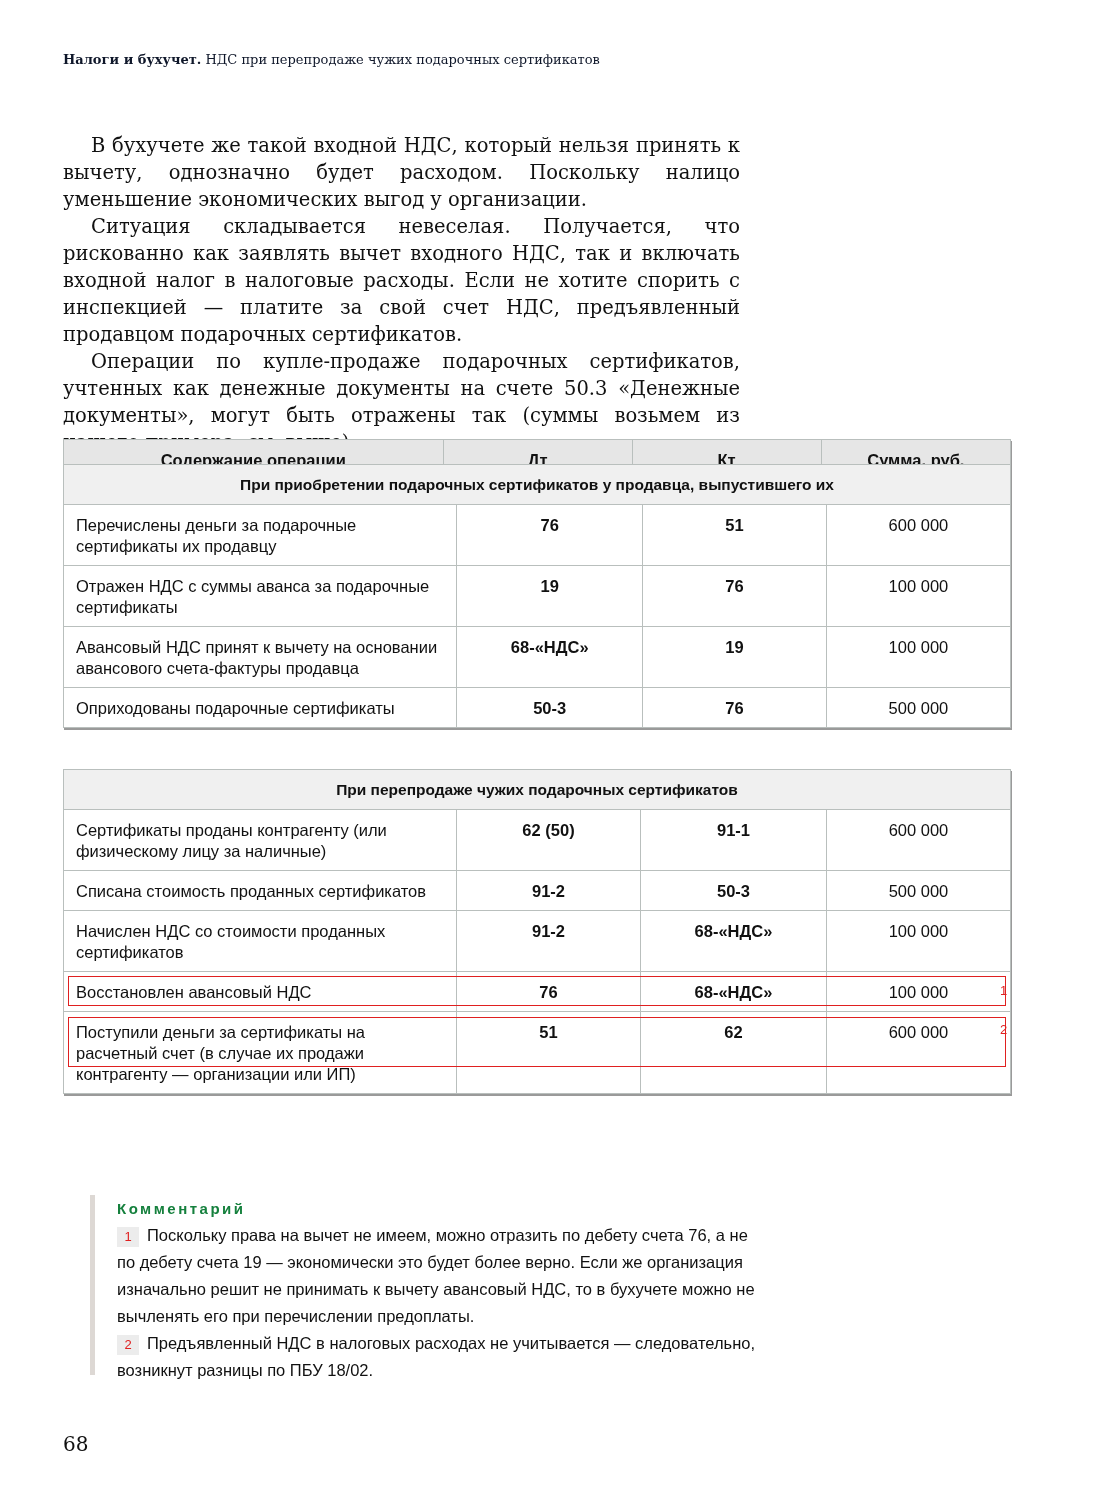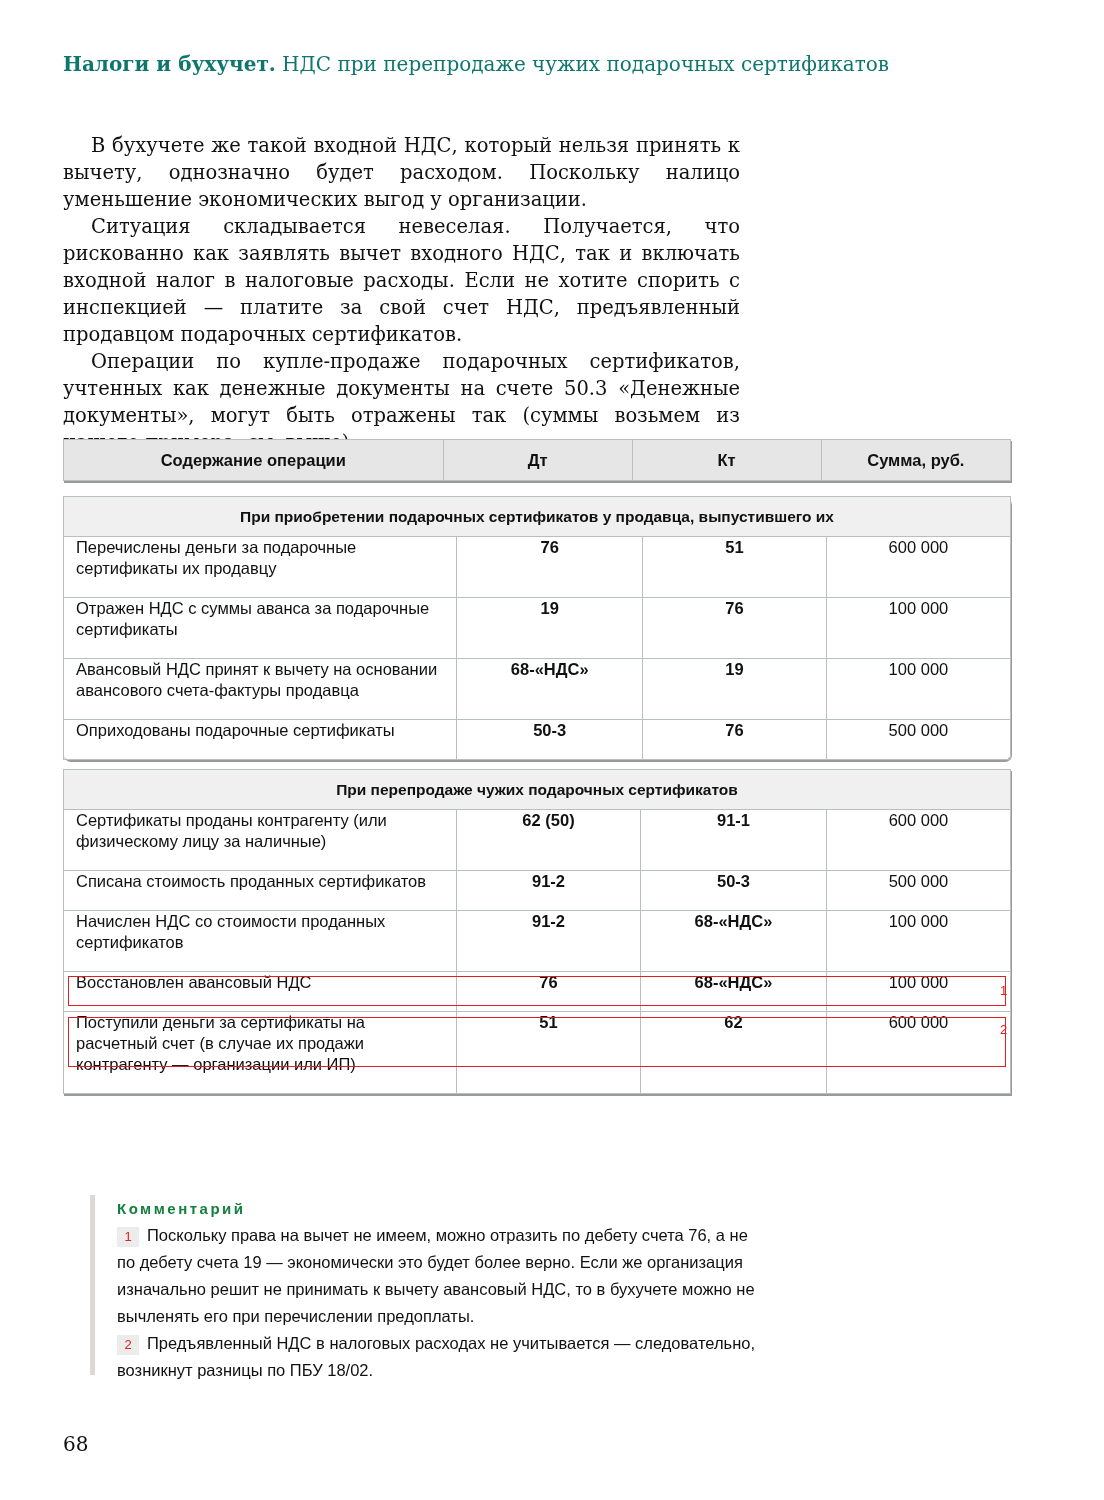--- a/index.html
+++ b/index.html
@@ -1,27 +1,27 @@
 <!DOCTYPE html>
 <html><head>
 <meta charset="utf-8">
 <style>
   html,body{margin:0;padding:0;background:#fff;}
   body{width:1104px;height:1500px;position:relative;overflow:hidden;color:#111;}
-  .header{position:absolute;left:63px;top:52px;font-family:"DejaVu Serif","Liberation Serif",serif;font-size:20px;color:#0f766e;white-space:nowrap;}
+  .header{position:absolute;left:63px;top:52px;font-family:"DejaVu Serif","Liberation Serif",serif;font-size:13px;color:#0f172a;white-space:nowrap;}
   .header b{font-weight:bold;}
   .body-text{position:absolute;left:63px;top:132px;width:677px;font-family:"DejaVu Serif","Liberation Serif",serif;font-size:19.5px;line-height:27px;text-align:justify;}
   .body-text p{margin:0;text-indent:28px;}
   .tbl{position:absolute;left:63px;width:948px;border-collapse:collapse;font-family:"Liberation Sans","DejaVu Sans",sans-serif;font-size:16.5px;box-shadow:1px 2px 0 #9a9a9a;}
   .tbl td{border:1px solid #b9bfbd;vertical-align:top;padding:0;}
   .hdr td{background:#e6e6e6;font-weight:bold;text-align:center;vertical-align:middle;height:40px;font-size:16.5px;}
   .sec td{background:#f0f0f0;font-weight:bold;text-align:center;vertical-align:middle;height:39px;font-size:15.5px;}
   .c1{width:380px;}
   .c2,.c3,.c4{width:189px;}
-  .row td{padding-top:0;padding-bottom:8px;line-height:21px;}
+  .row td{padding-top:10px;padding-bottom:8px;line-height:21px;}
   .row td.op{padding-left:12px;padding-right:10px;}
   .row td.acc{text-align:center;font-weight:bold;}
   .row td.sum{text-align:center;}
   .hl{position:absolute;border:1.5px solid #e02020;}
   .hl-num{position:absolute;color:#e02020;font-family:"Liberation Sans",sans-serif;font-size:13px;}
   .comment{position:absolute;left:90px;top:1195px;width:680px;font-family:"Liberation Sans","DejaVu Sans",sans-serif;font-size:16.5px;line-height:27px;}
   .comment .bar{position:absolute;left:0;top:0;width:5px;height:180px;background:#ddd8d4;}
   .comment .inner{margin-left:27px;}
   .comment .title{color:#15803d;font-weight:bold;letter-spacing:2.5px;font-size:15px;}
   .numbox{display:inline-block;background:#ececec;color:#e02020;font-size:13px;width:22px;text-align:center;margin-right:8px;line-height:20px;}
@@ -45,21 +45,21 @@
   <tbody>
       <tr class="hdr">
     <td class="c1">Содержание операции</td>
     <td class="c2">Дт</td>
     <td class="c3">Кт</td>
     <td class="c4">Сумма, руб.</td>
   </tr>
 </tbody>
   </table>
 
-<table class="tbl" style="top:496px;border-radius:7px;">
+<table class="tbl" style="top:464px;">
   <tbody>
       <tr class="sec">
         <td colspan="4">При приобретении подарочных сертификатов у продавца, выпустившего их</td>
       </tr>
   <tr class="row" style="height:61px;">
     <td class="c1 op">Перечислены деньги за подарочные сертификаты их продавцу</td>
     <td class="c2 acc">76</td>
     <td class="c3 acc">51</td>
     <td class="c4 sum">600 000</td>
   </tr>

